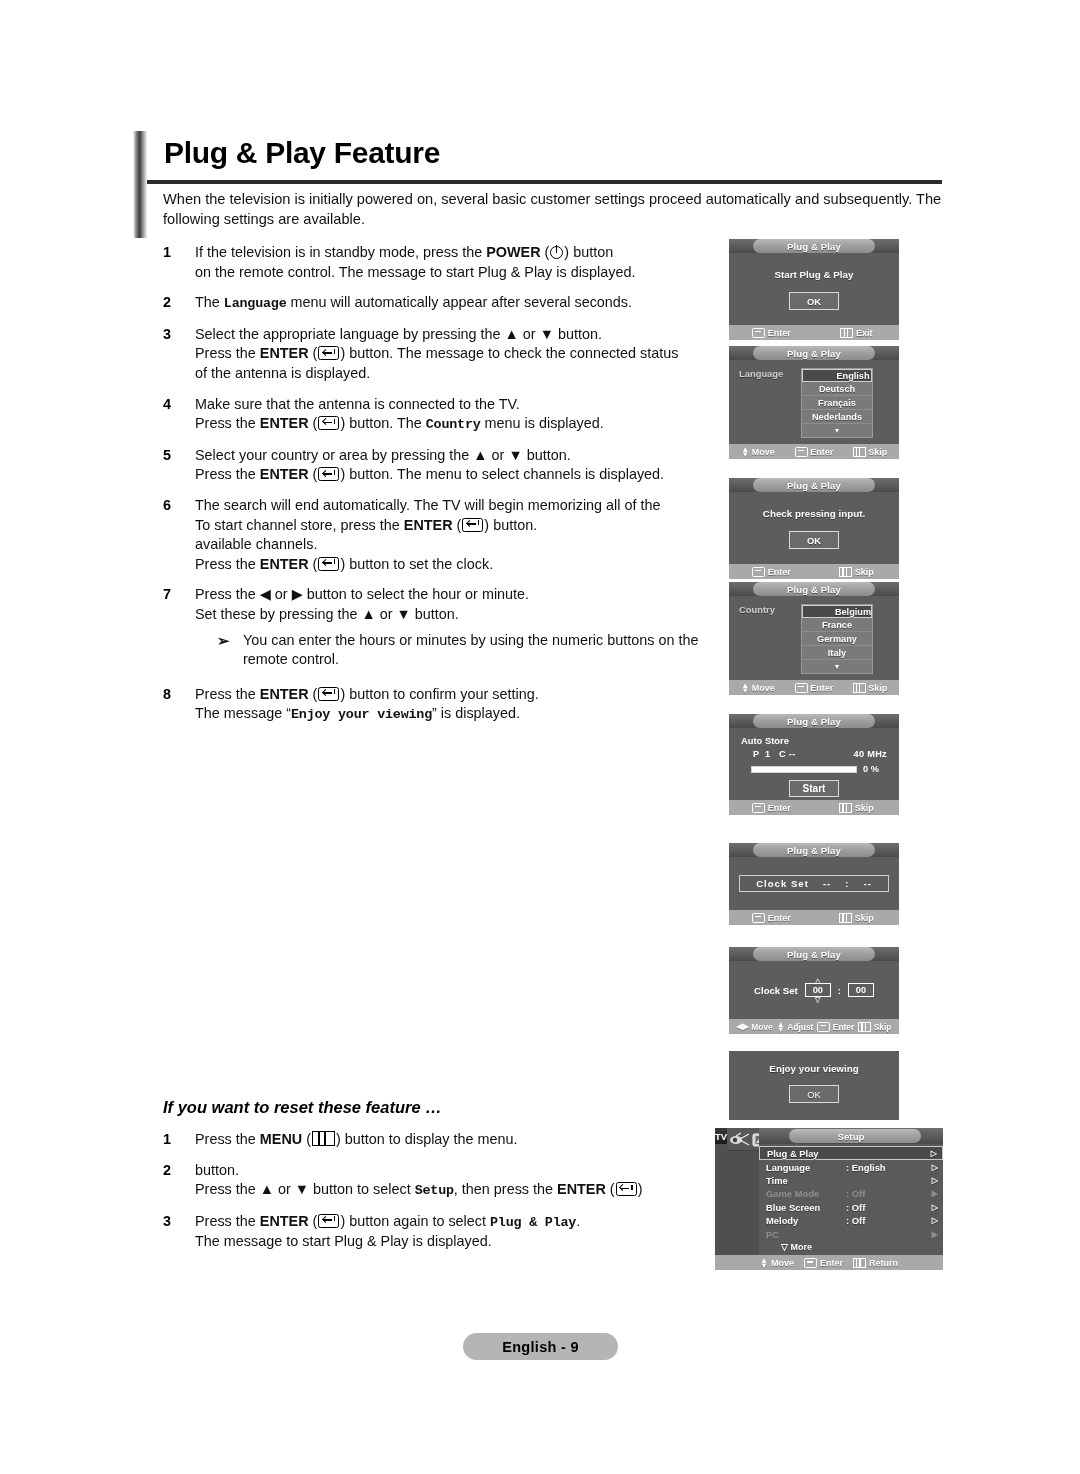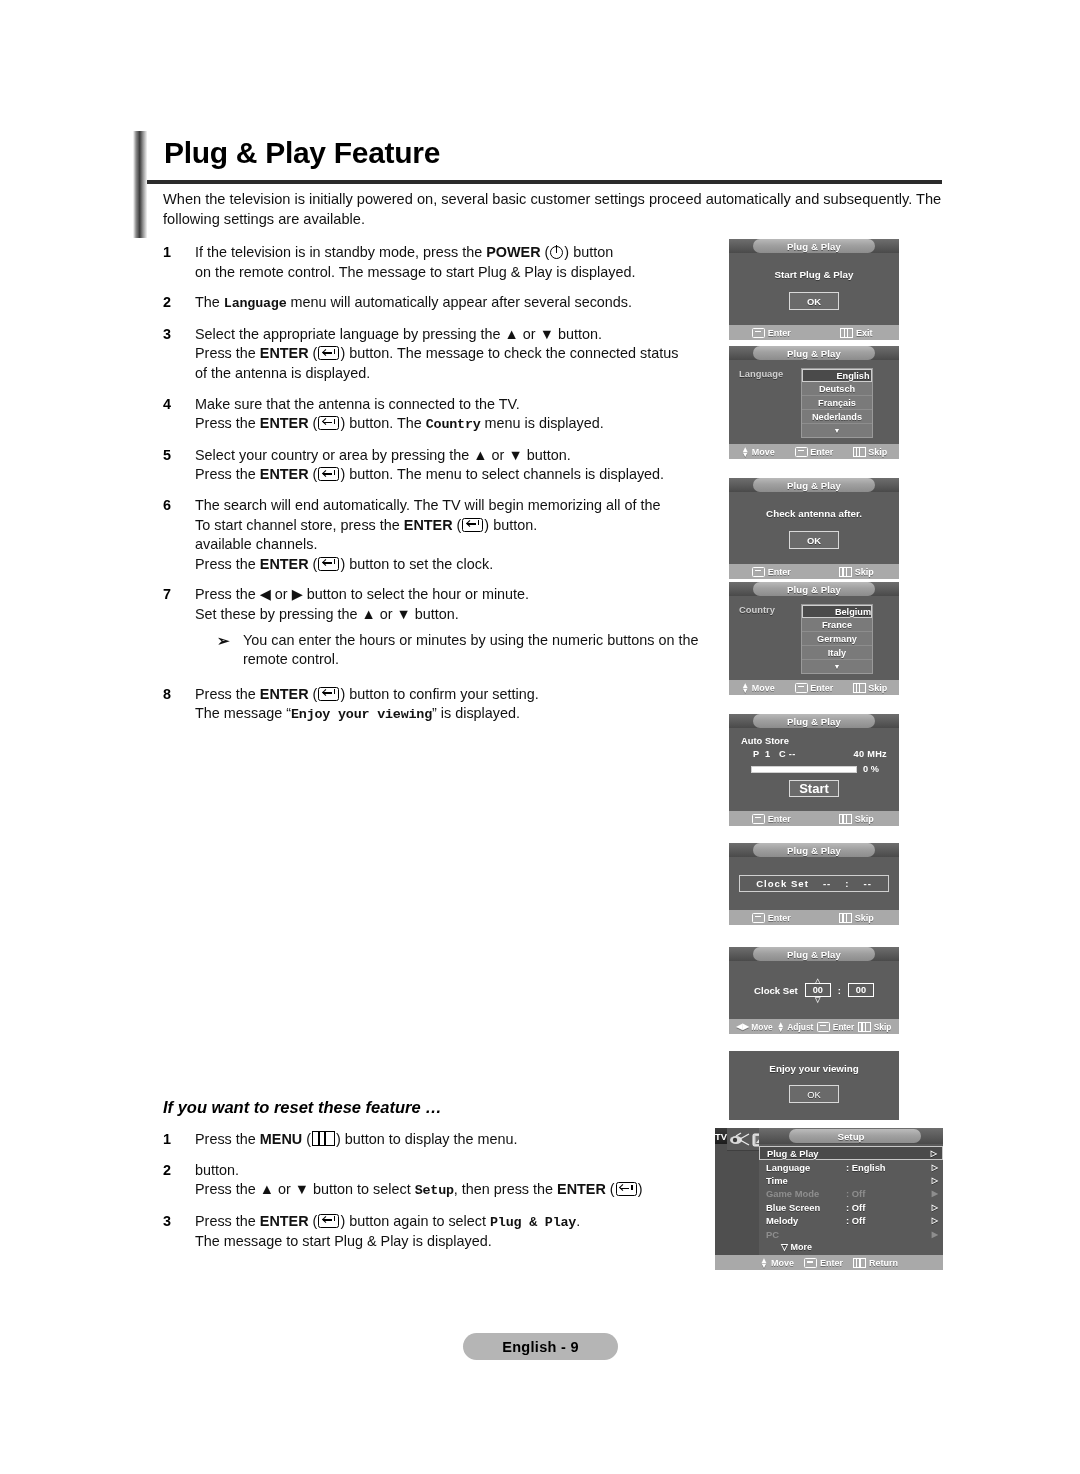--- a/index.html
+++ b/index.html
@@ -419,27 +419,27 @@
   .as-bar {
     flex: 1;
     height: 5px;
     background: #ffffff;
     border: 1px solid #d0d0d0;
   }
   .as-pct { font-size: 9.2px; width: 24px; }
   .as-start {
     width: 48px;
     height: 15px;
-    margin: 6px auto 14px auto;
+    margin: 6px auto 3px auto;
     border: 1.3px solid #d9d9d9;
     background: #6a6a6a;
     display: flex;
     align-items: center;
     justify-content: center;
-    font-size: 13px;
+    font-size: 10px;
   }
 
   
   .clock-blank {
     margin: 18px 10px 18px 10px;
     height: 15px;
     border: 1.3px solid #d0d0d0;
     display: flex;
     align-items: center;
     justify-content: center;
@@ -721,21 +721,21 @@
     </div>
   </div>
 </div>
 
 <div class="osd" style="left:729px; top:478px;">
   <div class="osd-titlebar">
     <div class="cap"></div>
     <div class="ttl">Plug &amp; Play</div>
   </div>
   <div class="osd-body" style="padding:16px 0 12px 0;">
-    <div class="osd-msg">Check antenna after.</div>
+    <div class="osd-msg">Check pressing input.</div>
     <div class="osd-okbtn" style="margin-top:12px;">OK</div>
   </div>
   <div class="osd-footer">
     <div class="hint" style="width:50%;justify-content:center;">
       <span class="ic ic-enter"></span>
       <span>Enter</span>
     </div>
     <div class="hint" style="width:50%;justify-content:center;">
       <span class="ic ic-menu"></span>
       <span>Skip</span>

